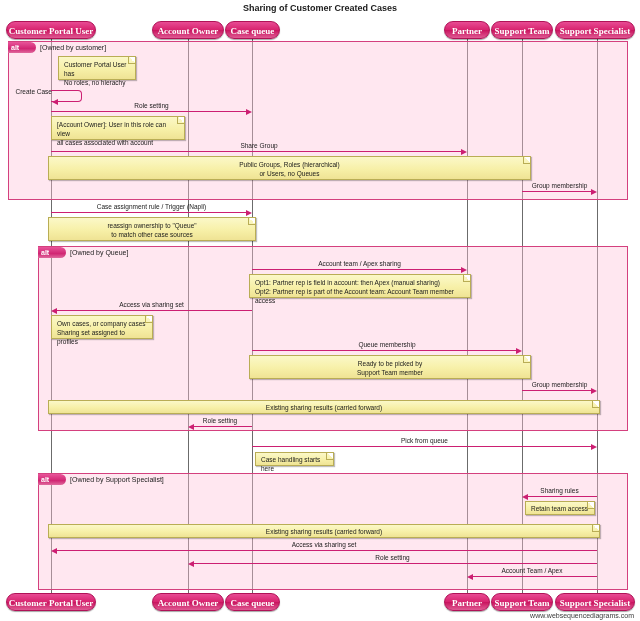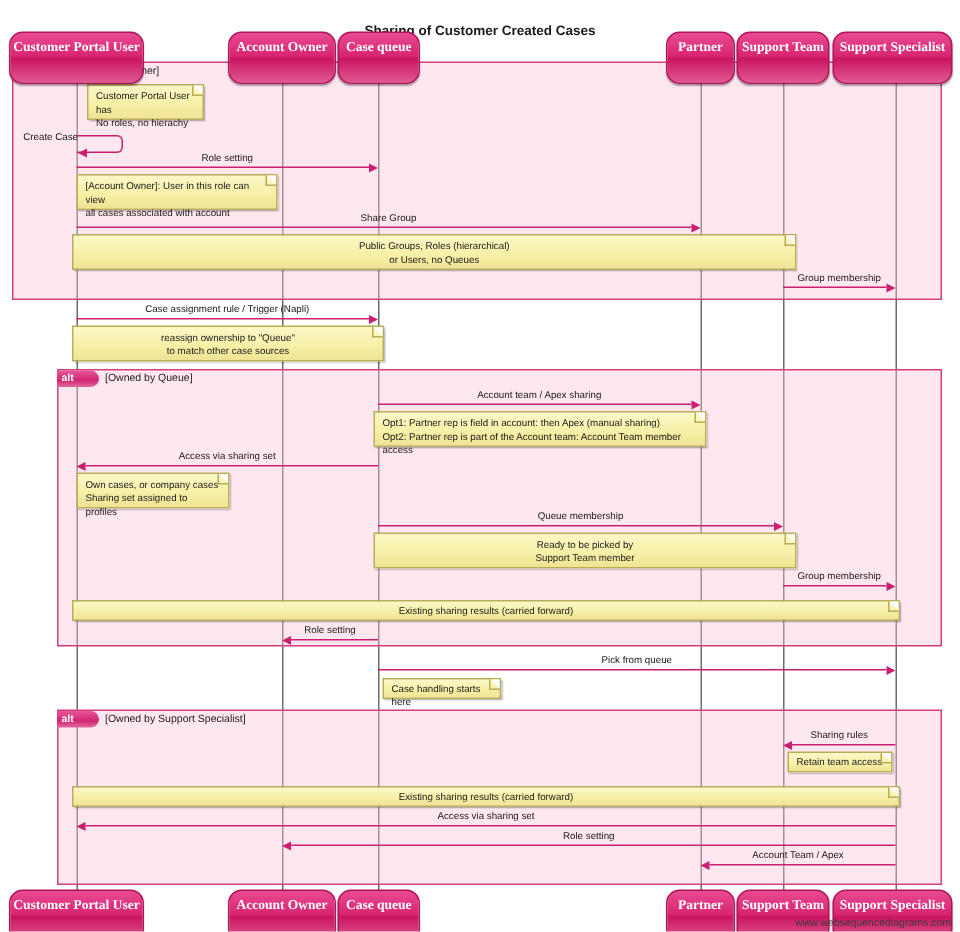--- a/index.html
+++ b/index.html
@@ -3,25 +3,25 @@
 <meta charset="utf-8">
 <style>
   html,body{margin:0;padding:0;background:#ffffff;}
   body{width:640px;height:621px;position:relative;overflow:hidden;
        font-family:"Liberation Sans","DejaVu Sans",sans-serif;}
   #stage{position:absolute;left:0;top:0;width:640px;height:621px;}
 
   .abs{position:absolute;}
 
   
-  .title{left:0;top:3px;width:640px;text-align:center;font-size:9px;font-weight:bold;color:#1a1a1a;margin-top:12px;}
+  .title{left:0;top:3px;width:640px;text-align:center;font-size:9px;font-weight:bold;color:#1a1a1a;}
 
   
   .actor{
-    position:absolute;height:35px;line-height:18px;text-align:center;
+    position:absolute;height:18px;line-height:18px;text-align:center;
     border-radius:9px;color:#ffffff;font-family:"Liberation Serif","DejaVu Serif",serif;
     font-size:9px;font-weight:bold;white-space:nowrap;
     background:linear-gradient(to bottom,#e84b93 0%,#d8246f 48%,#c9155f 52%,#e05a93 100%);
     border:1px solid #b01257;
     box-shadow:0 1px 1px rgba(0,0,0,.35);
     box-sizing:border-box;
   }
 
   
   .lifeline{position:absolute;width:1px;background:#6b6b6b;}

